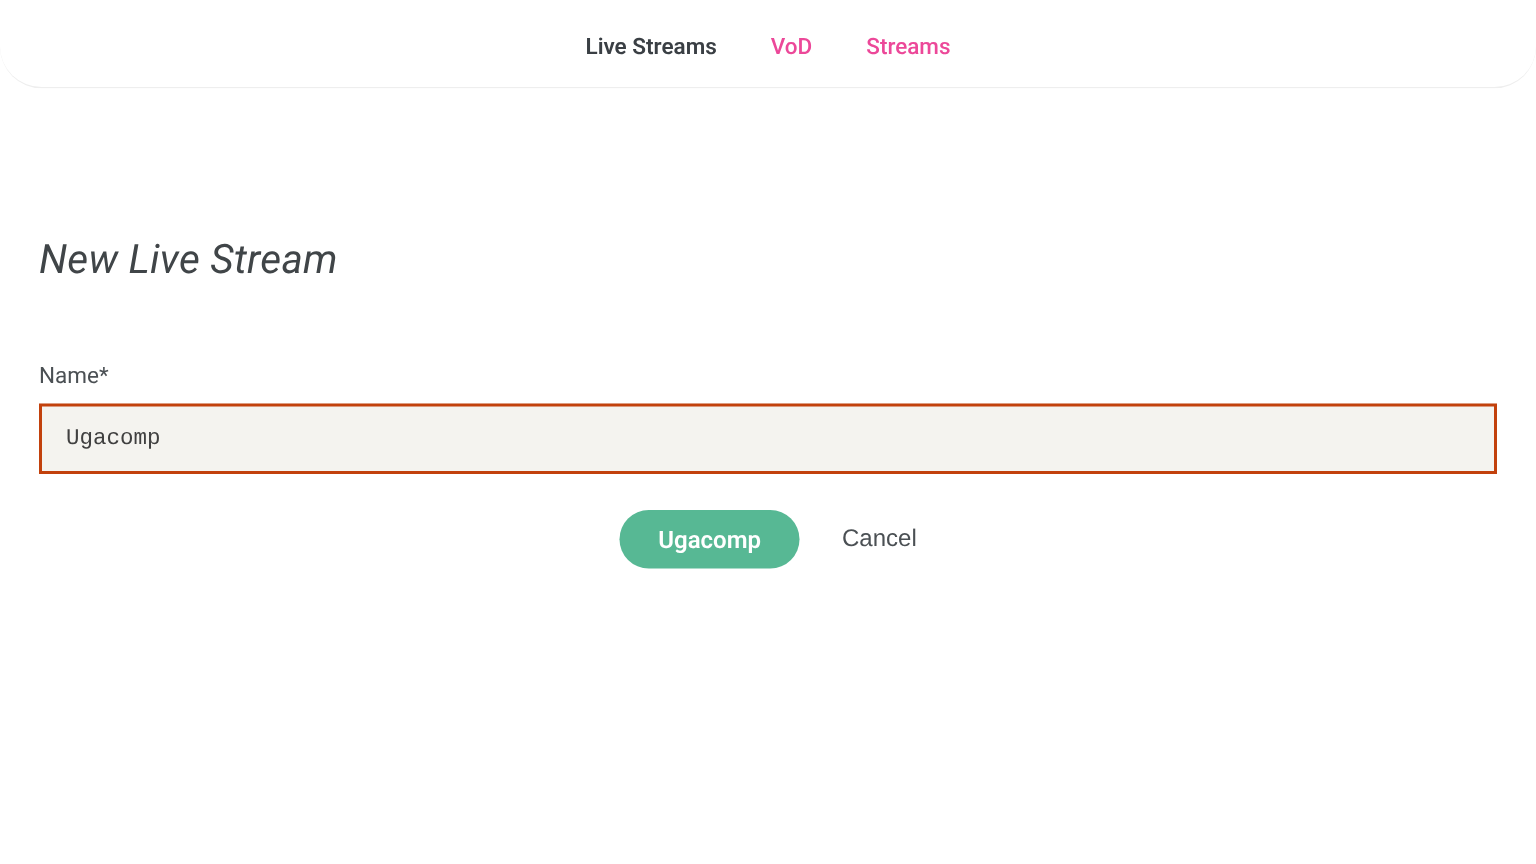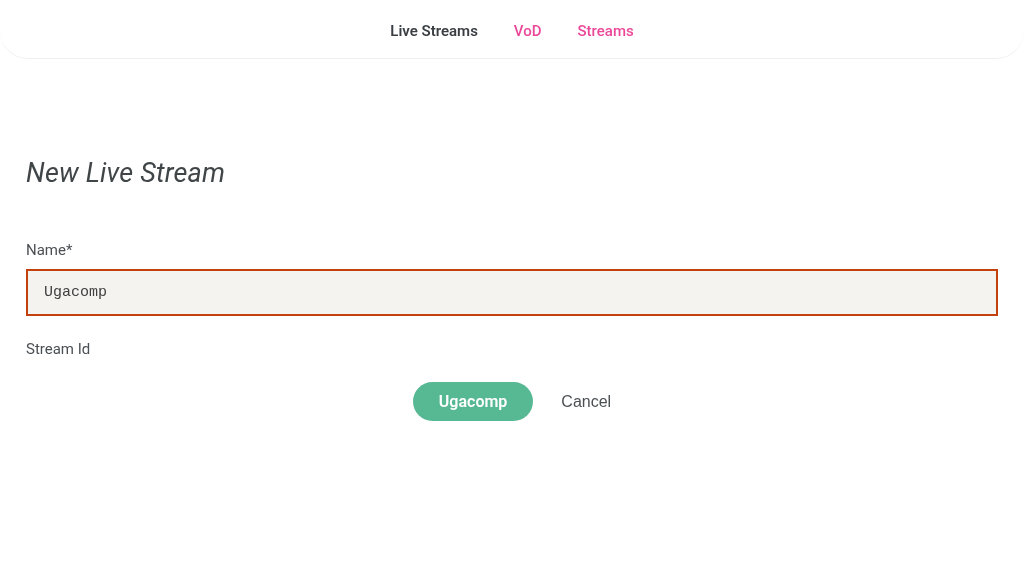--- a/index.html
+++ b/index.html
@@ -104,20 +104,19 @@
 
 <div class="container">
   <h1 class="page-title">New Live Stream</h1>
 
   <div class="form-group">
     <label class="form-label">Name*</label>
     <input type="text" class="form-input" value="Ugacomp" style="">
   </div>
 
   <div class="form-group">
-    <label class="form-label">Stream Id</label>
   </div>
 
   <div class="actions">
     <button class="btn-create">Ugacomp</button>
     <button class="btn-cancel">Cancel</button>
   </div>
 </div>
 
 </body></html>

